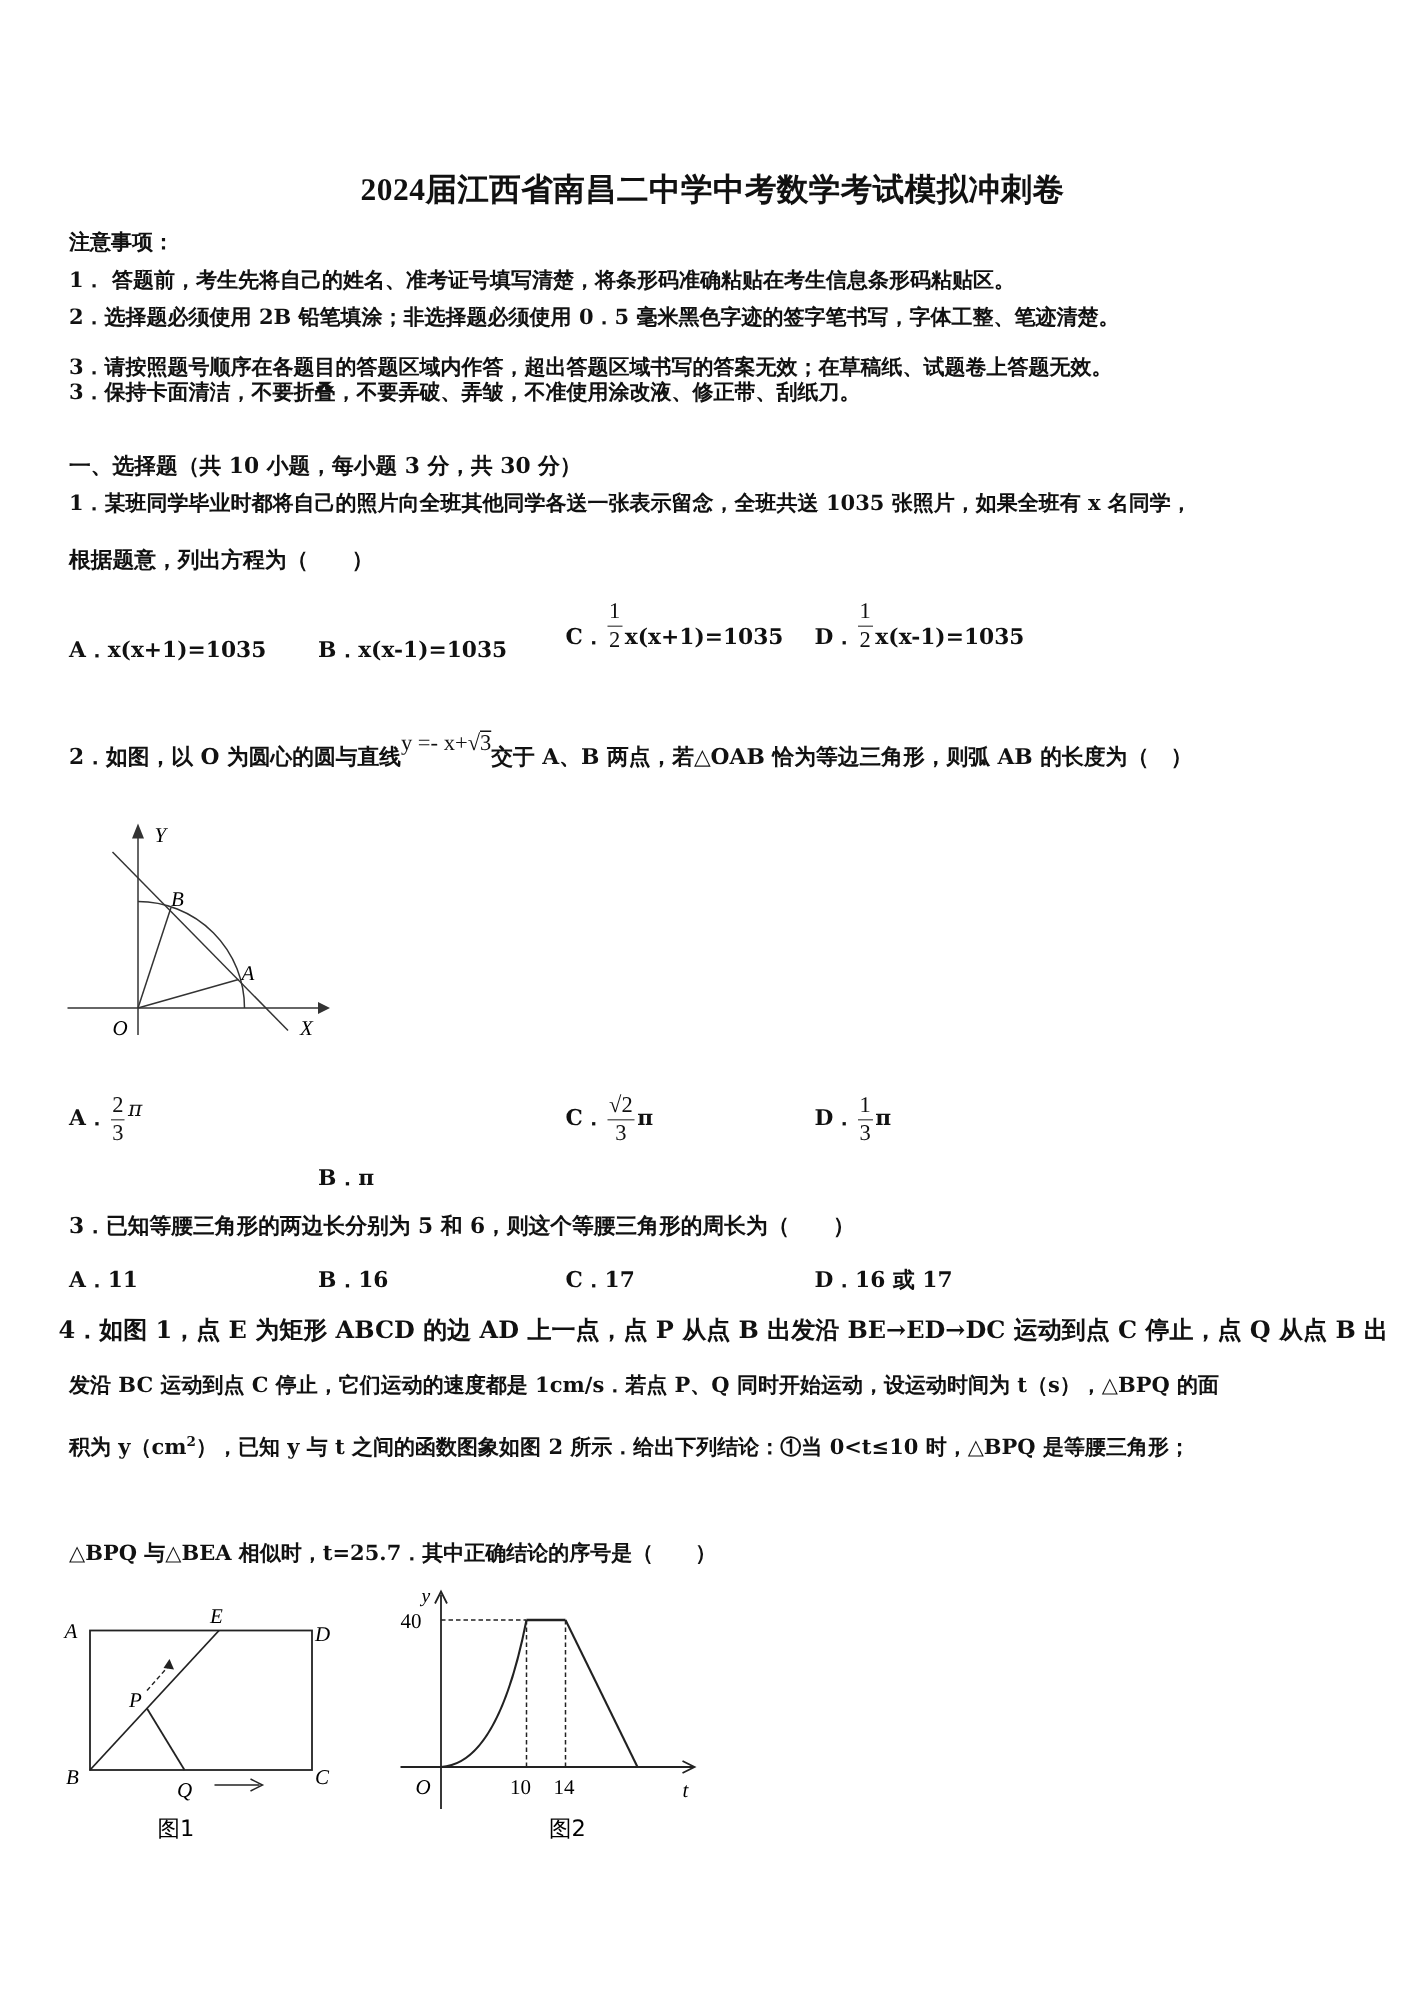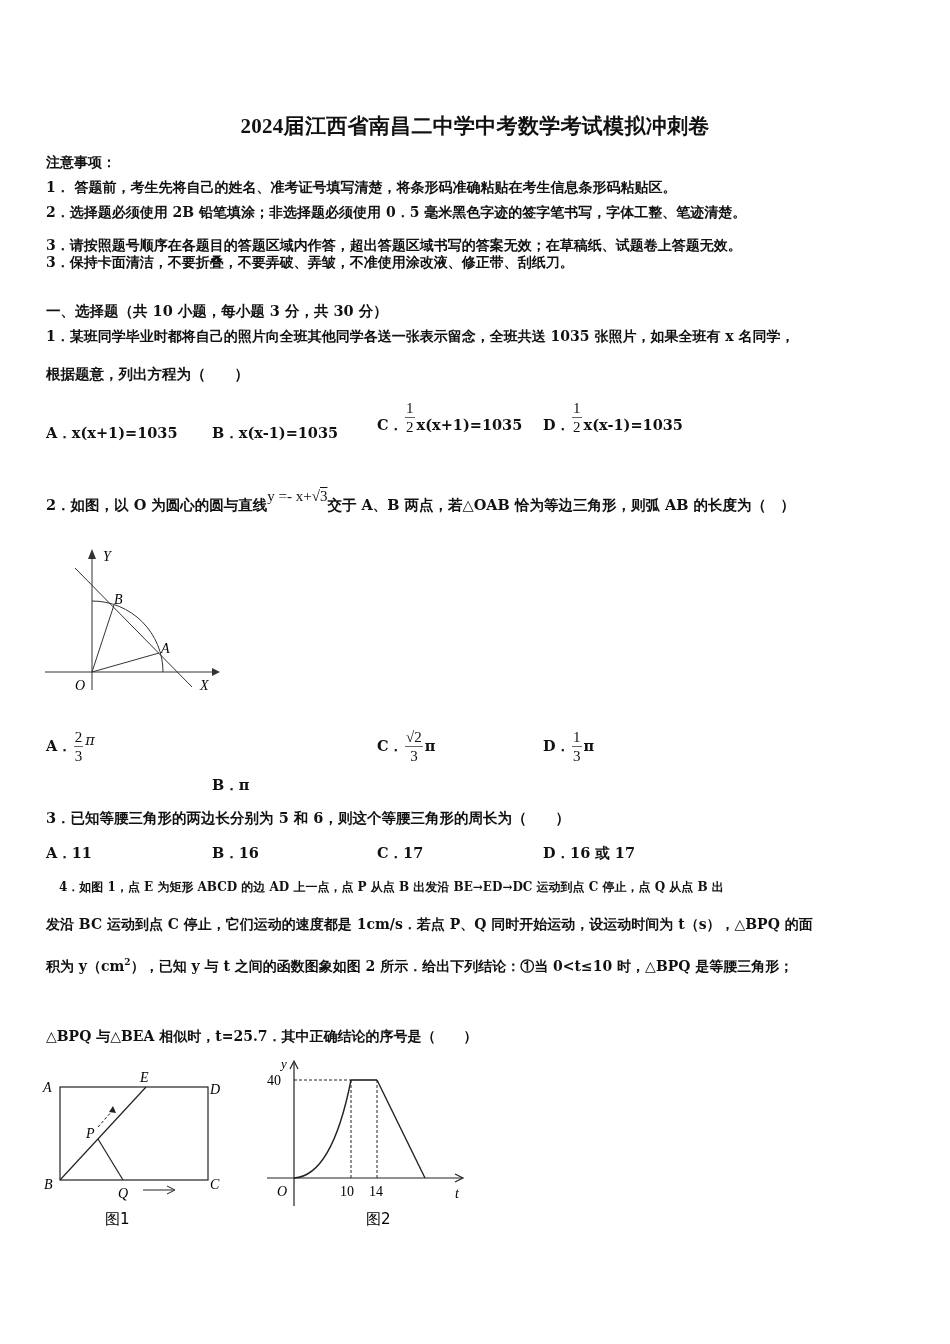--- a/index.html
+++ b/index.html
@@ -105,21 +105,21 @@
         <span class="den">3</span>
       </span><span>π</span>
   </div>
 
   <div class="abs t" style="left:46px;top:809px;">3．已知等腰三角形的两边长分别为 5 和 6，则这个等腰三角形的周长为（　　）</div>
   <div class="abs opt" style="left:46px;top:844px;"><span>A．</span><span>11</span></div>
   <div class="abs opt" style="left:212px;top:844px;"><span>B．</span><span>16</span></div>
   <div class="abs opt" style="left:377px;top:844px;"><span>C．</span><span>17</span></div>
   <div class="abs opt" style="left:543px;top:844px;"><span>D．</span><span>16 或 17</span></div>
 
-  <div class="abs t" style="left:59px;top:878px;font-size:12px;">4．如图 1，点 E 为矩形 ABCD 的边 AD 上一点，点 P 从点 B 出发沿 BE→ED→DC 运动到点 C 停止，点 Q 从点 B 出</div>
+  <div class="abs t" style="left:39px;top:878px;font-size:16px;">4．如图 1，点 E 为矩形 ABCD 的边 AD 上一点，点 P 从点 B 出发沿 BE→ED→DC 运动到点 C 停止，点 Q 从点 B 出</div>
   <div class="abs t" style="left:46px;top:915px;font-size:14px;">发沿 BC 运动到点 C 停止，它们运动的速度都是 1cm/s．若点 P、Q 同时开始运动，设运动时间为 t（s），△BPQ 的面</div>
   <div class="abs t" style="left:46px;top:953px;font-size:14px;">
     <span>积为 y（cm</span><sup class="s">2</sup><span>），已知 y 与 t 之间的函数图象如图 2 所示．给出下列结论：①当 0&lt;t≤10 时，△BPQ 是等腰三角形；</span>
   </div>
   <div class="abs t" style="left:46px;top:1027px;font-size:14px;">△BPQ 与△BEA 相似时，t=25.7．其中正确结论的序号是（　　）</div>
 
   <svg class="abs" style="left:38px;top:1062px;" width="200" height="172" viewBox="0 0 200 172">
     <rect x="22" y="25" width="148" height="93" fill="none" stroke="#222" stroke-width="1.2"></rect>
     <line x1="22" y1="118" x2="108" y2="25" stroke="#222" stroke-width="1.2"></line>
     <line x1="60" y1="77" x2="85" y2="118" stroke="#222" stroke-width="1.2"></line>

